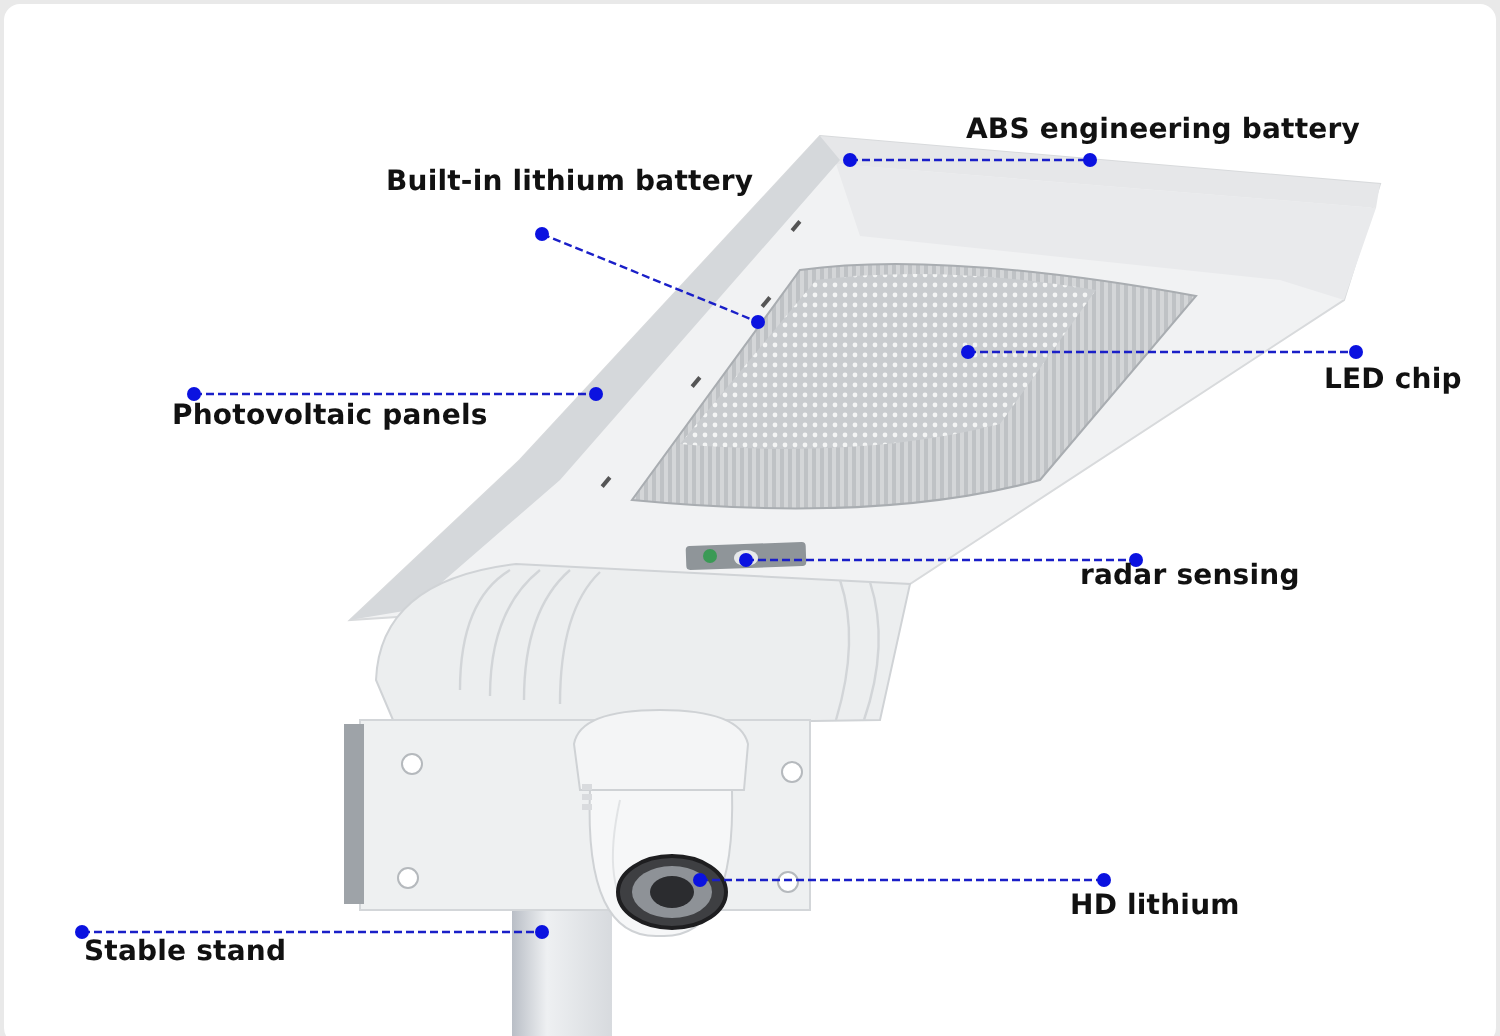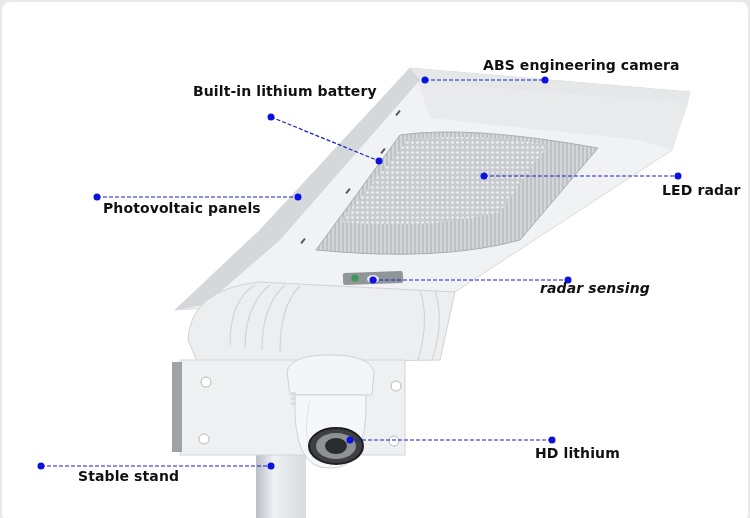--- a/index.html
+++ b/index.html
@@ -109,19 +109,19 @@
       <circle cx="373" cy="280" r="3.5"></circle>
         <circle cx="568" cy="280" r="3.5"></circle>
       <circle cx="350" cy="440" r="3.5"></circle>
         <circle cx="552" cy="440" r="3.5"></circle>
       <circle cx="41" cy="466" r="3.5"></circle>
         <circle cx="271" cy="466" r="3.5"></circle>
     </g>
   </svg>
 </div>
 
-<div class="label" style="left:483px;top:57px;">ABS engineering camera</div>
+<div class="label" style="left:483px;top:57px;">ABS engineering battery</div>
 <div class="label" style="left:193px;top:83px;">Built-in lithium battery</div>
-<div class="label" style="left:86px;top:200px;margin-left:17px;">Photovoltaic panels</div>
-<div class="label" style="left:662px;top:182px;">LED radar</div>
-<div class="label" style="left:540px;top:280px;font-style:italic;">radar sensing</div>
+<div class="label" style="left:86px;top:200px;">Photovoltaic panels</div>
+<div class="label" style="left:662px;top:182px;">LED chip</div>
+<div class="label" style="left:540px;top:280px;">radar sensing</div>
 <div class="label" style="left:535px;top:445px;">HD lithium</div>
-<div class="label" style="left:42px;top:468px;margin-left:36px;">Stable stand</div>
+<div class="label" style="left:42px;top:468px;">Stable stand</div>
 
 </body></html>

